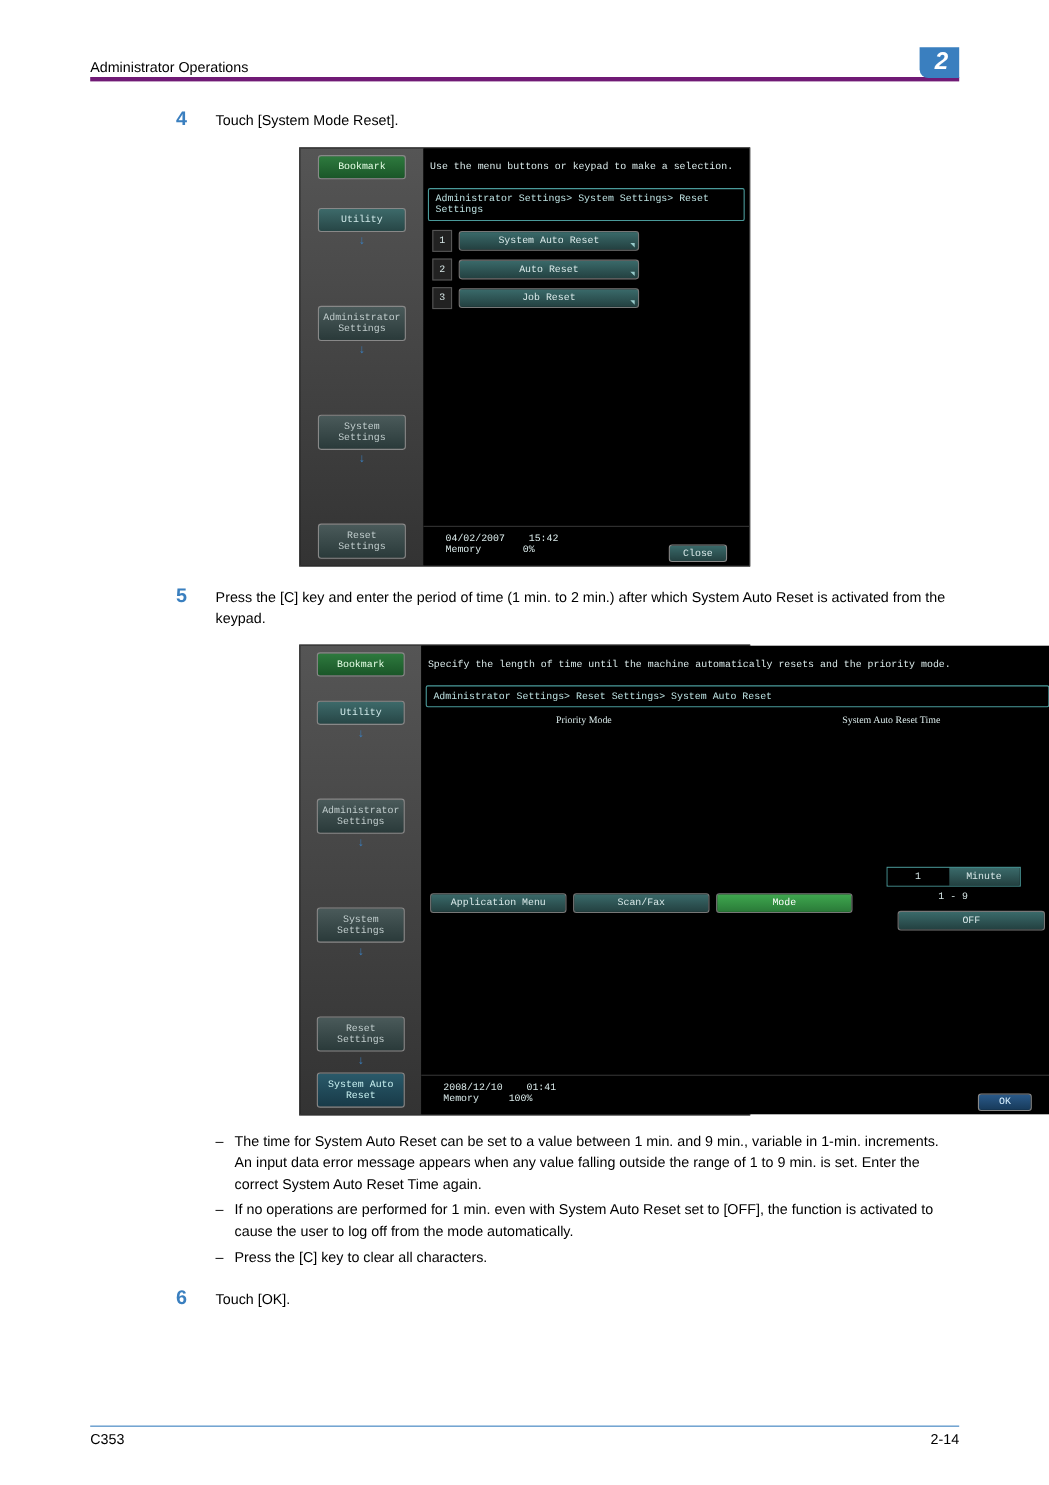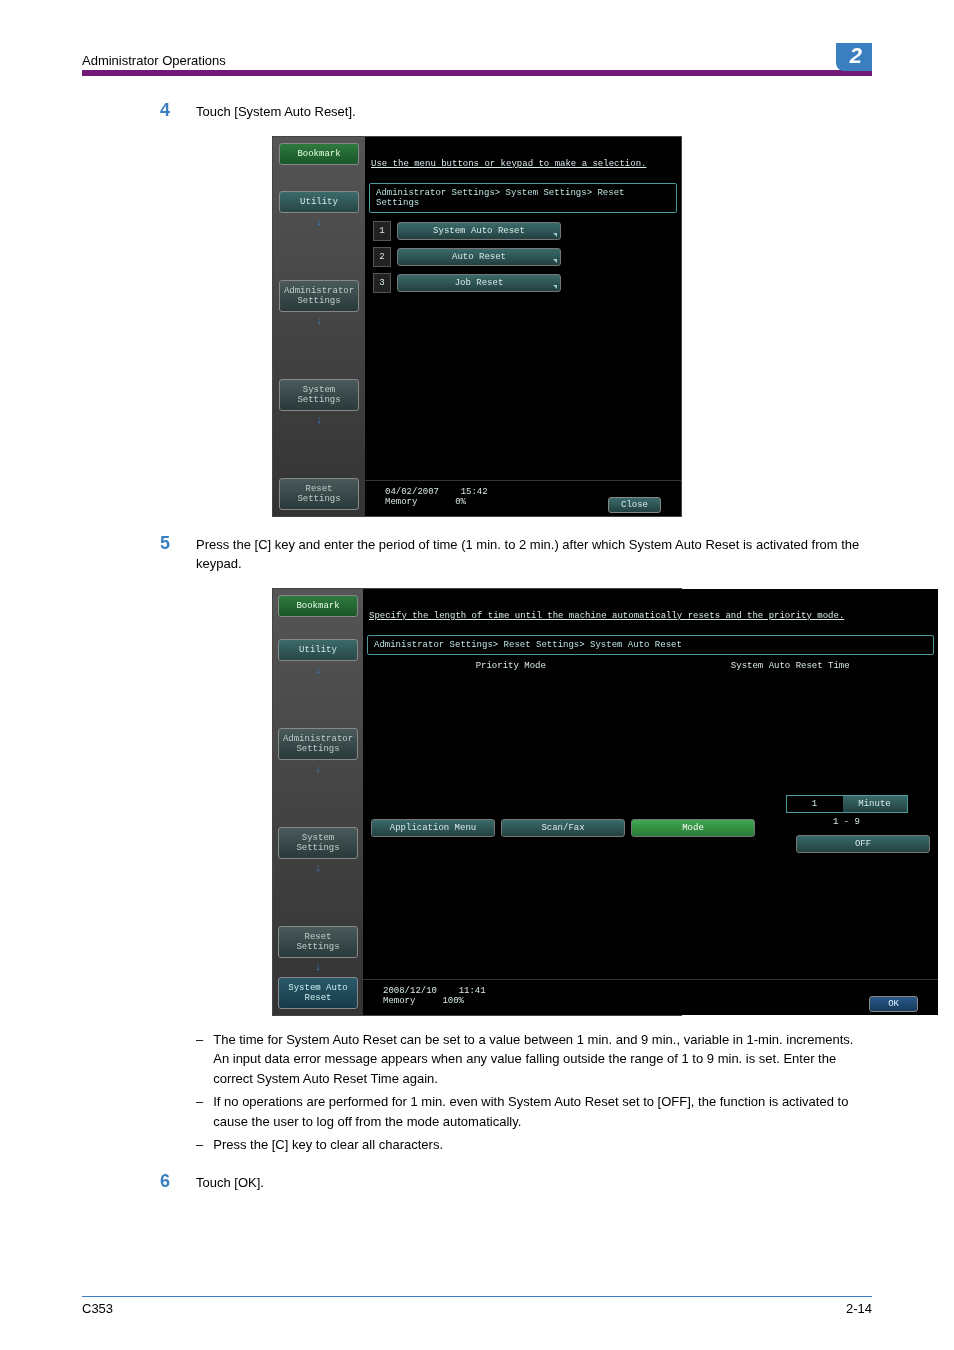--- a/index.html
+++ b/index.html
@@ -14,21 +14,21 @@
   .page {
     padding: 40px 82px 40px 82px;
     box-sizing: border-box;
     position: relative;
     min-height: 1350px;
   }
   .header-row {
     display: flex;
     justify-content: space-between;
     align-items: flex-end;
-    border-bottom: 6px solid #701a75;
+    border-bottom: 4px solid #701a75;
     padding-bottom: 2px;
     margin-bottom: 24px;
   }
   .header-title {
     font-size: 13px;
     color: #000;
   }
   .chapter-badge {
     background: #3a7fbf;
     color: #fff;
@@ -75,21 +75,21 @@
   }
   .screen-inner {
     border: 1px solid #444;
   }
   .scr-side {
     width: 82px;
     background: linear-gradient(#555, #333);
     display: flex;
     flex-direction: column;
     align-items: center;
-    padding: 6px 5px;
+    padding: 6px 15px;
     gap: 4px;
   }
   .scr-side-arrow {
     color: #3a7fbf;
     font-size: 11px;
     line-height: 1;
   }
   .scr-side-btn {
     width: 74px;
     text-align: center;
@@ -112,25 +112,24 @@
     background: linear-gradient(#2a5a6a, #183a48);
     color: #c8f0f0;
   }
   .scr-main {
     flex: 1;
     display: flex;
     flex-direction: column;
     background: #000;
   }
   .scr-prompt {
-    padding: 22px 6px 2px;
+    padding: 12px 6px 2px;
     color: #d8e8e8;
     line-height: 1.3;
     min-height: 20px;
-    text-decoration: underline;
   }
   .scr-path-bar {
     margin: 2px 4px 4px;
     padding: 4px 6px;
     border: 1px solid #4a9a9a;
     border-radius: 2px;
     color: #bce0e0;
   }
   .scr-body {
     flex: 1;
@@ -198,21 +197,21 @@
   .ok-btn {
     background: linear-gradient(#2a5a8a, #173a5a);
     color: #d8f0ff;
     padding: 2px 18px;
   }
   .col-heads {
     display: flex;
     padding: 2px 8px;
     color: #d8e8e8;
   }
-  .col-heads > div { flex: 1; text-align: center; }
+  .col-heads > div { flex: 1; text-align: center; font-family: Liberation Serif, serif; }
   .prio-col {
     flex: 1;
     display: flex;
     flex-direction: row;
     gap: 6px;
     align-items: center;
     padding-top: 8px;
   }
   .prio-btn {
     width: 110px;
@@ -297,21 +296,21 @@
 
 <div class="page">
 
   <div class="header-row">
     <div class="header-title">Administrator Operations</div>
     <div class="chapter-badge">2</div>
   </div>
 
   <div class="step-row">
     <div class="step-num">4</div>
-    <div class="step-text">Touch [System Auto Reset].</div>
+    <div class="step-text">Touch [System Mode Reset].</div>
   </div>
 
   <div class="screen-wrap">
     <div class="screen">
       <div class="screen-inner">
         <div style="display:flex;">
           <div class="scr-side">
             <div class="scr-side-btn green">Bookmark</div>
             <div style="height:18px;"></div>
             <div class="scr-side-btn">Utility</div>
@@ -396,21 +395,21 @@
                   <div class="minute-val">1</div>
                   <div class="minute-label">Minute</div>
                 </div>
                 <div class="range-row">1  -  9</div>
                 <div class="off-btn">OFF</div>
               </div>
             </div>
             <div class="scr-foot">
               <div class="scr-foot-left">
                 <span>2008/12/10</span>&nbsp;&nbsp;&nbsp;
-                <span>11:41</span><br>
+                <span>01:41</span><br>
                 <span>Memory</span>&nbsp;&nbsp;&nbsp;&nbsp;
                 <span>100%</span>
               </div>
               <div class="ok-btn">OK</div>
             </div>
           </div>
         </div>
       </div>
     </div>
   </div>

